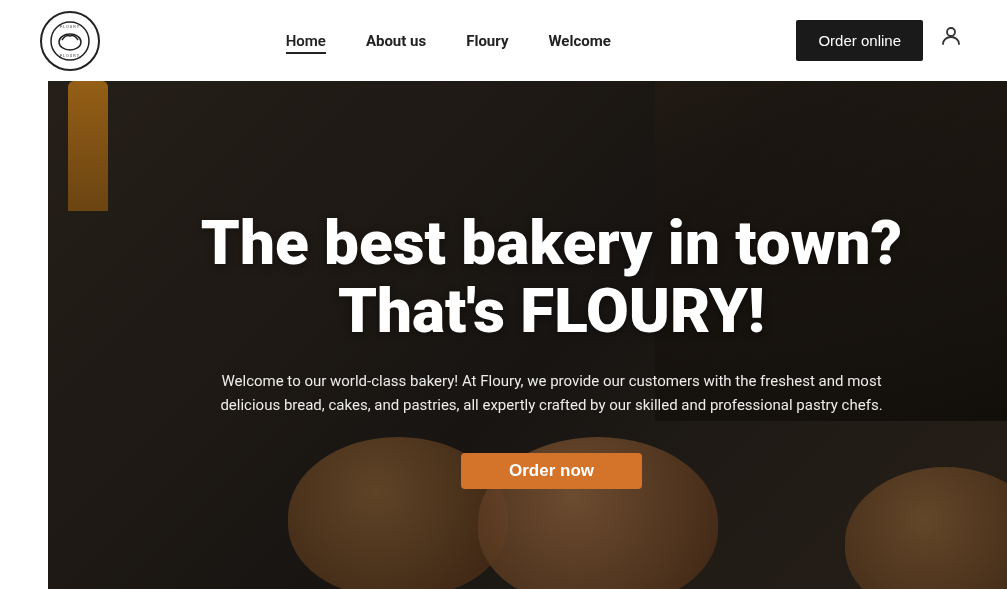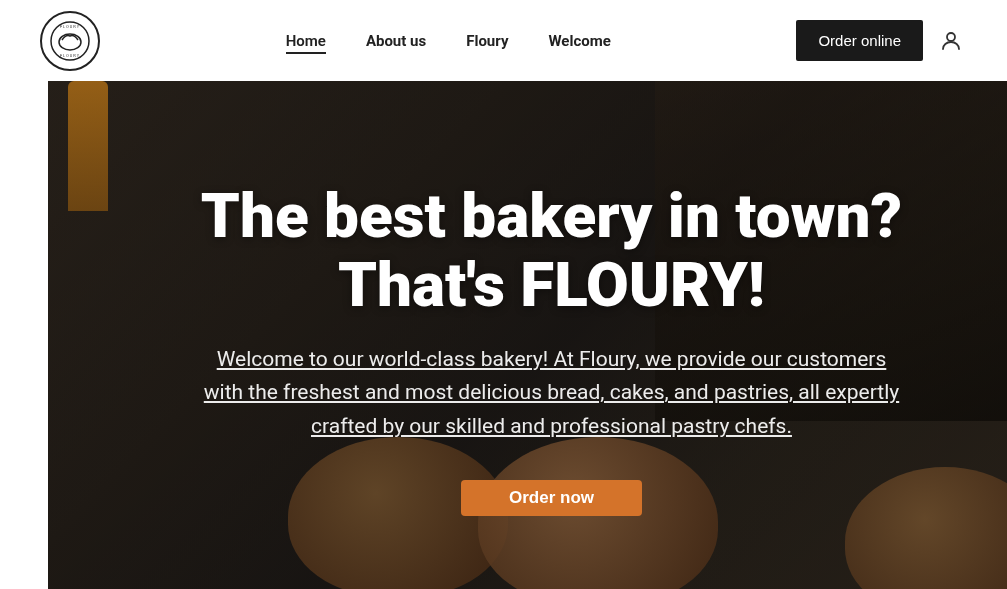--- a/index.html
+++ b/index.html
@@ -68,21 +68,20 @@
       position: absolute;
       bottom: -4px;
       left: 0;
       right: 0;
       height: 2px;
       background: #222;
     }
 
     .nav-right {
       display: flex;
-      align-items: center;
       gap: 12px;
     }
 
     .order-online-btn {
       background: #1a1a1a;
       color: #fff;
       border: none;
       padding: 12px 22px;
       font-size: 15px;
       font-weight: 500;
@@ -193,27 +192,26 @@
     .hero-title {
       font-size: 62px;
       font-weight: 900;
       color: #ffffff;
       line-height: 1.1;
       margin-bottom: 24px;
       text-shadow: 0 2px 8px rgba(0,0,0,0.4);
     }
 
     .hero-subtitle {
-      font-size: 21px;
+      font-size: 15px;
       color: rgba(255,255,255,0.92);
       max-width: 700px;
       line-height: 1.6;
       margin-bottom: 36px;
       font-weight: 400;
-      text-decoration: underline;
     }
 
     .order-now-btn {
       background: #d4732a;
       color: #fff;
       border: none;
       padding: 8px 48px;
       font-size: 17px;
       font-weight: 600;
       cursor: pointer;

